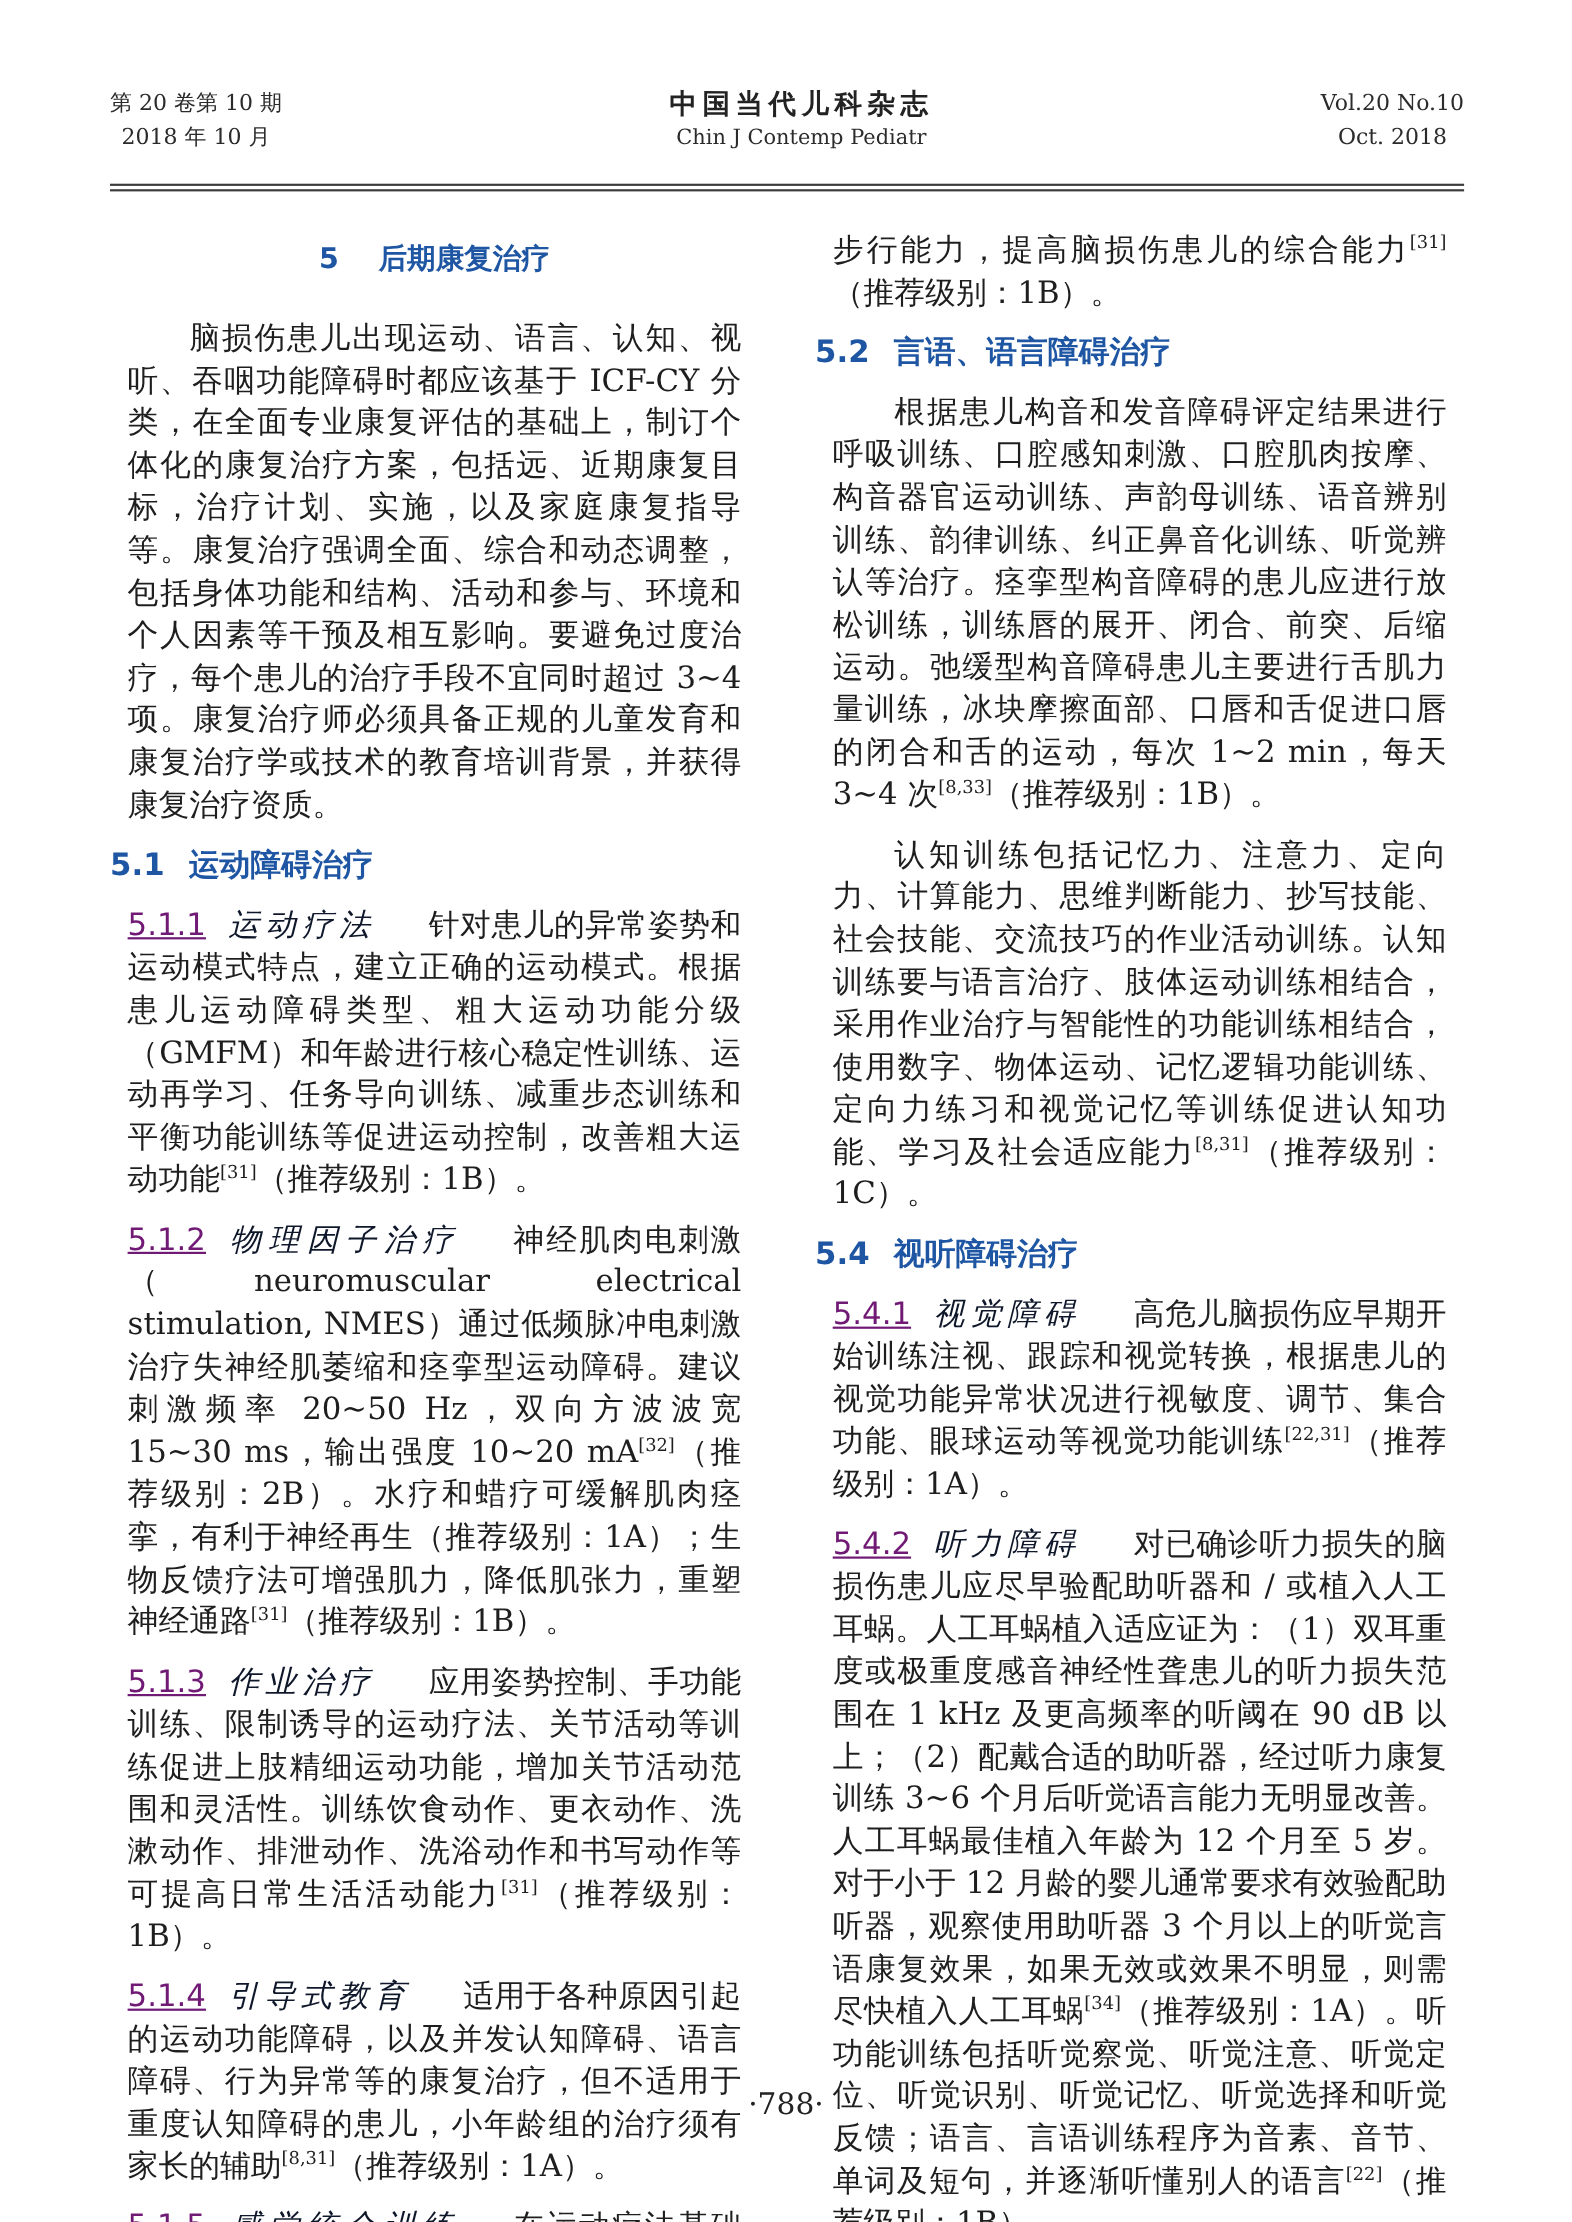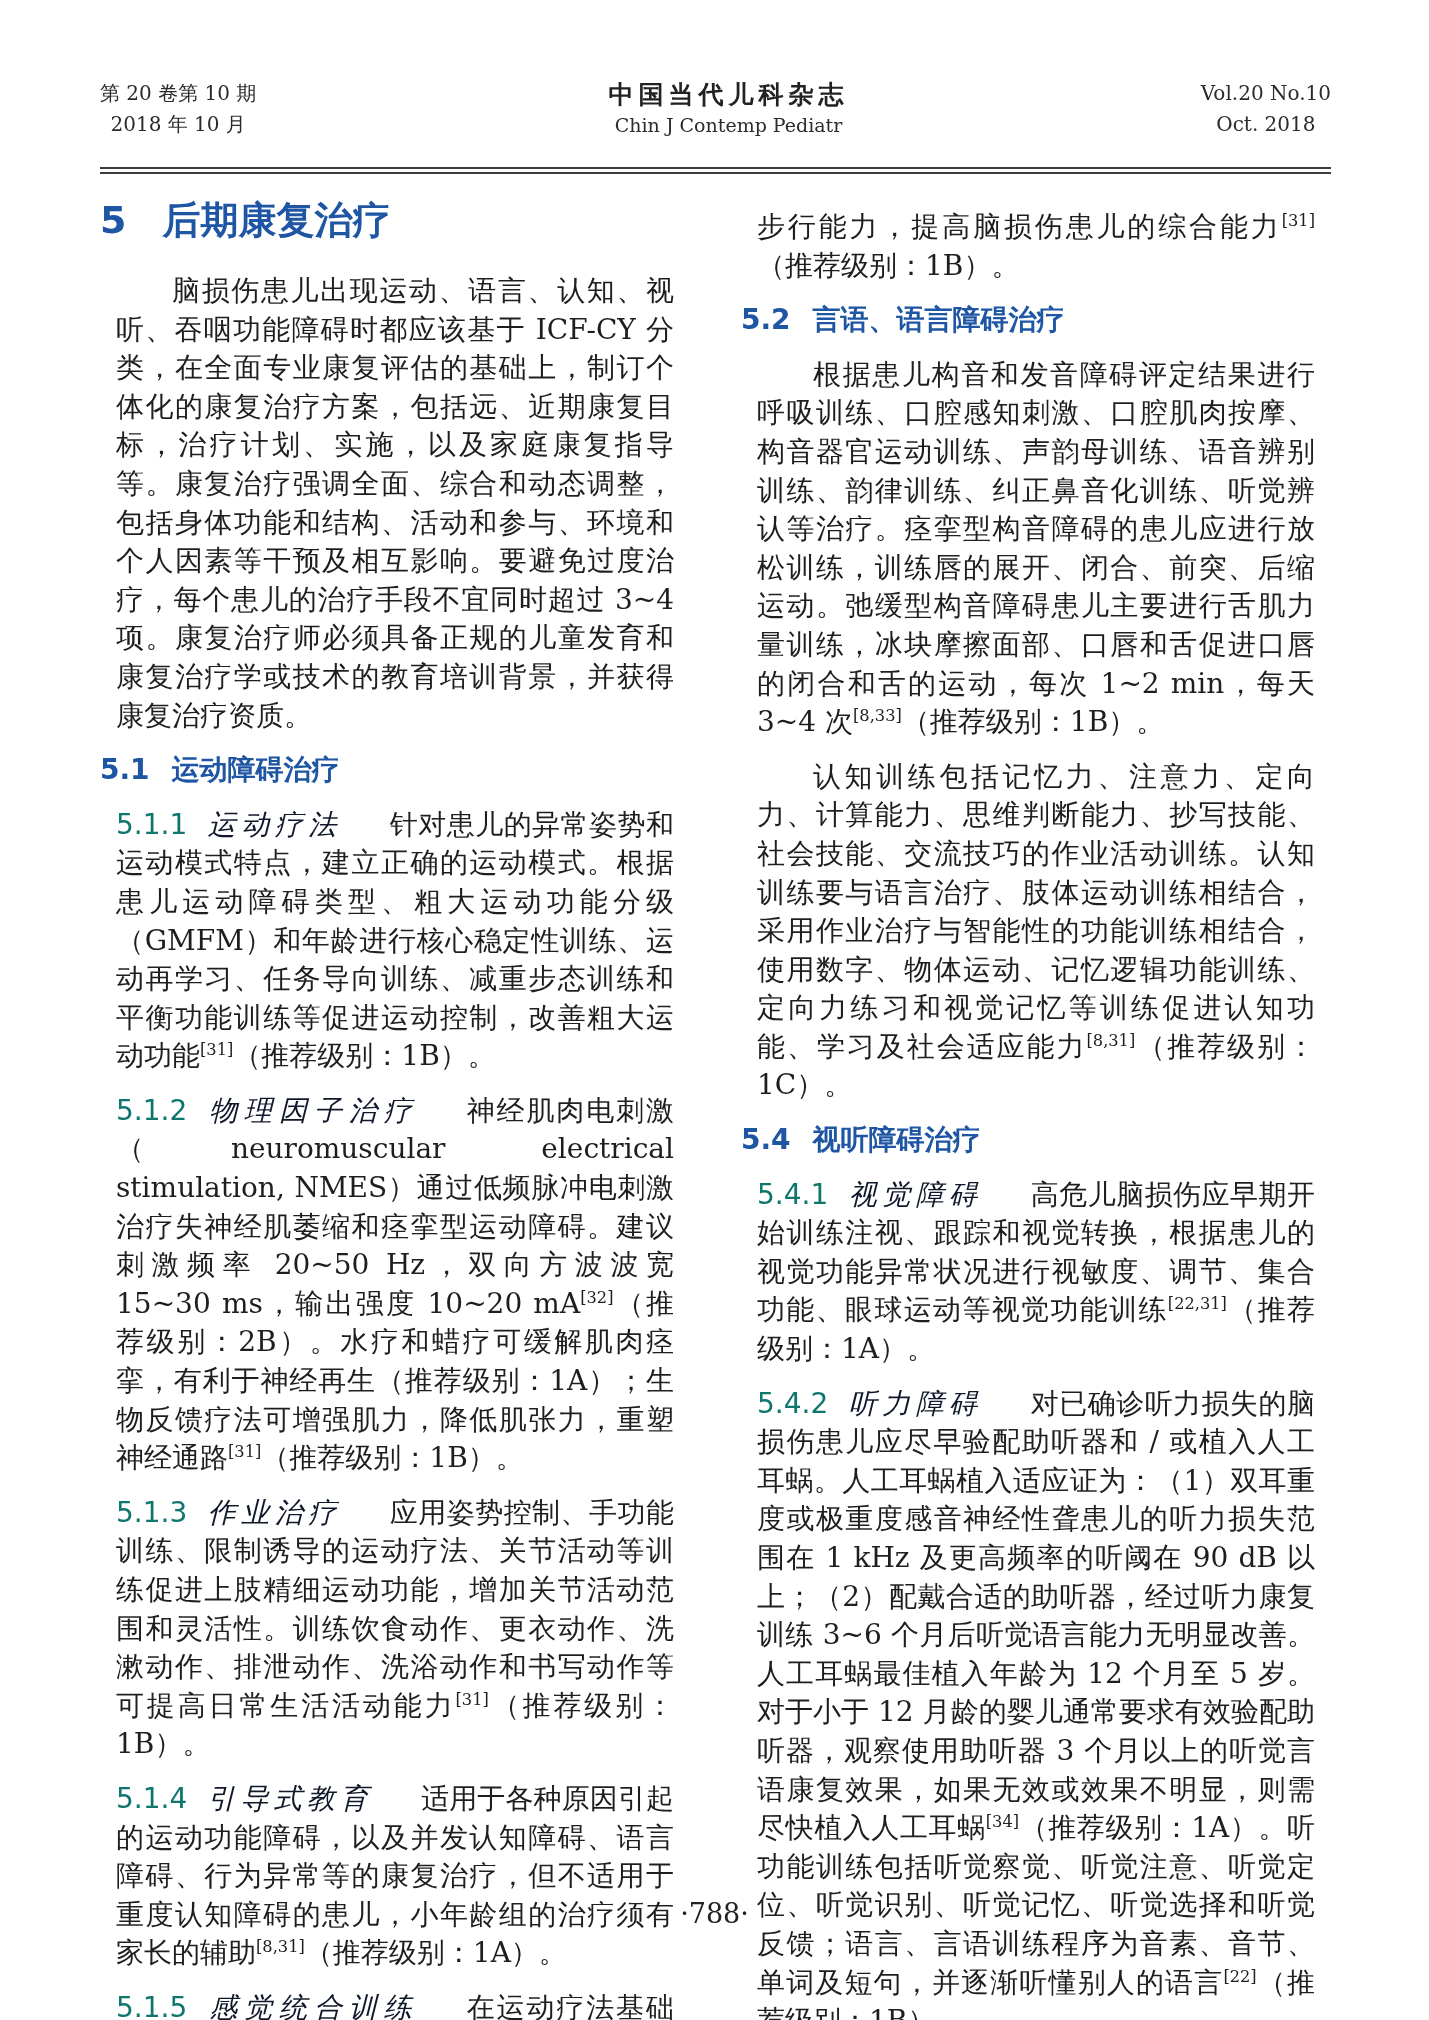--- a/index.html
+++ b/index.html
@@ -15,27 +15,27 @@
   .jtitle-en{font-size:19px;line-height:28px;color:#2b2b2b;}
   
   .rule{position:absolute;top:167px;left:100px;width:1231px;height:3px;
         border-top:2px solid #3c3c3c;border-bottom:2px solid #3c3c3c;}
   
   .columns{position:absolute;top:192px;left:100px;width:1231px;display:flex;gap:51px;}
   .col{width:590px;font-size:28px;line-height:38.6px;text-align:justify;}
   .col p{margin:16px;}
   .indent{text-indent:2em;}
   .h1{font-family:"DejaVu Sans","Liberation Sans",sans-serif;font-weight:bold;
-      color:#1e56a3;font-size:38px;line-height:40px;margin:8px 0 32px 0;text-align:left;}
+      color:#1e56a3;font-size:26px;line-height:40px;margin:24px 0 32px 0;text-align:center;}
   .h1 .num{margin-right:36px;}
   .h2{font-family:"DejaVu Sans","Liberation Sans",sans-serif;font-weight:bold;
       color:#1e56a3;font-size:28px;line-height:38.6px;margin:0;text-align:left;}
   .h2 .num{margin-right:22px;}
-  .h3num{font-family:"DejaVu Sans","Liberation Sans",sans-serif;color:#0f766e;
-         margin-right:20px;}
+  .h3num{font-family:"DejaVu Sans","Liberation Sans",sans-serif;color:#701a75;
+         margin-right:20px;text-decoration:underline;}
   .h3title{color:#0f172a;font-style:italic;letter-spacing:0.18em;margin-right:48px;}
   sup{font-size:0.58em;line-height:0;vertical-align:super;}
   
   .footer{position:absolute;top:1898px;left:0;width:1429px;text-align:center;
           font-size:27px;color:#222;}
 </style>
 </head>
 <body>
 
 <div class="page">

